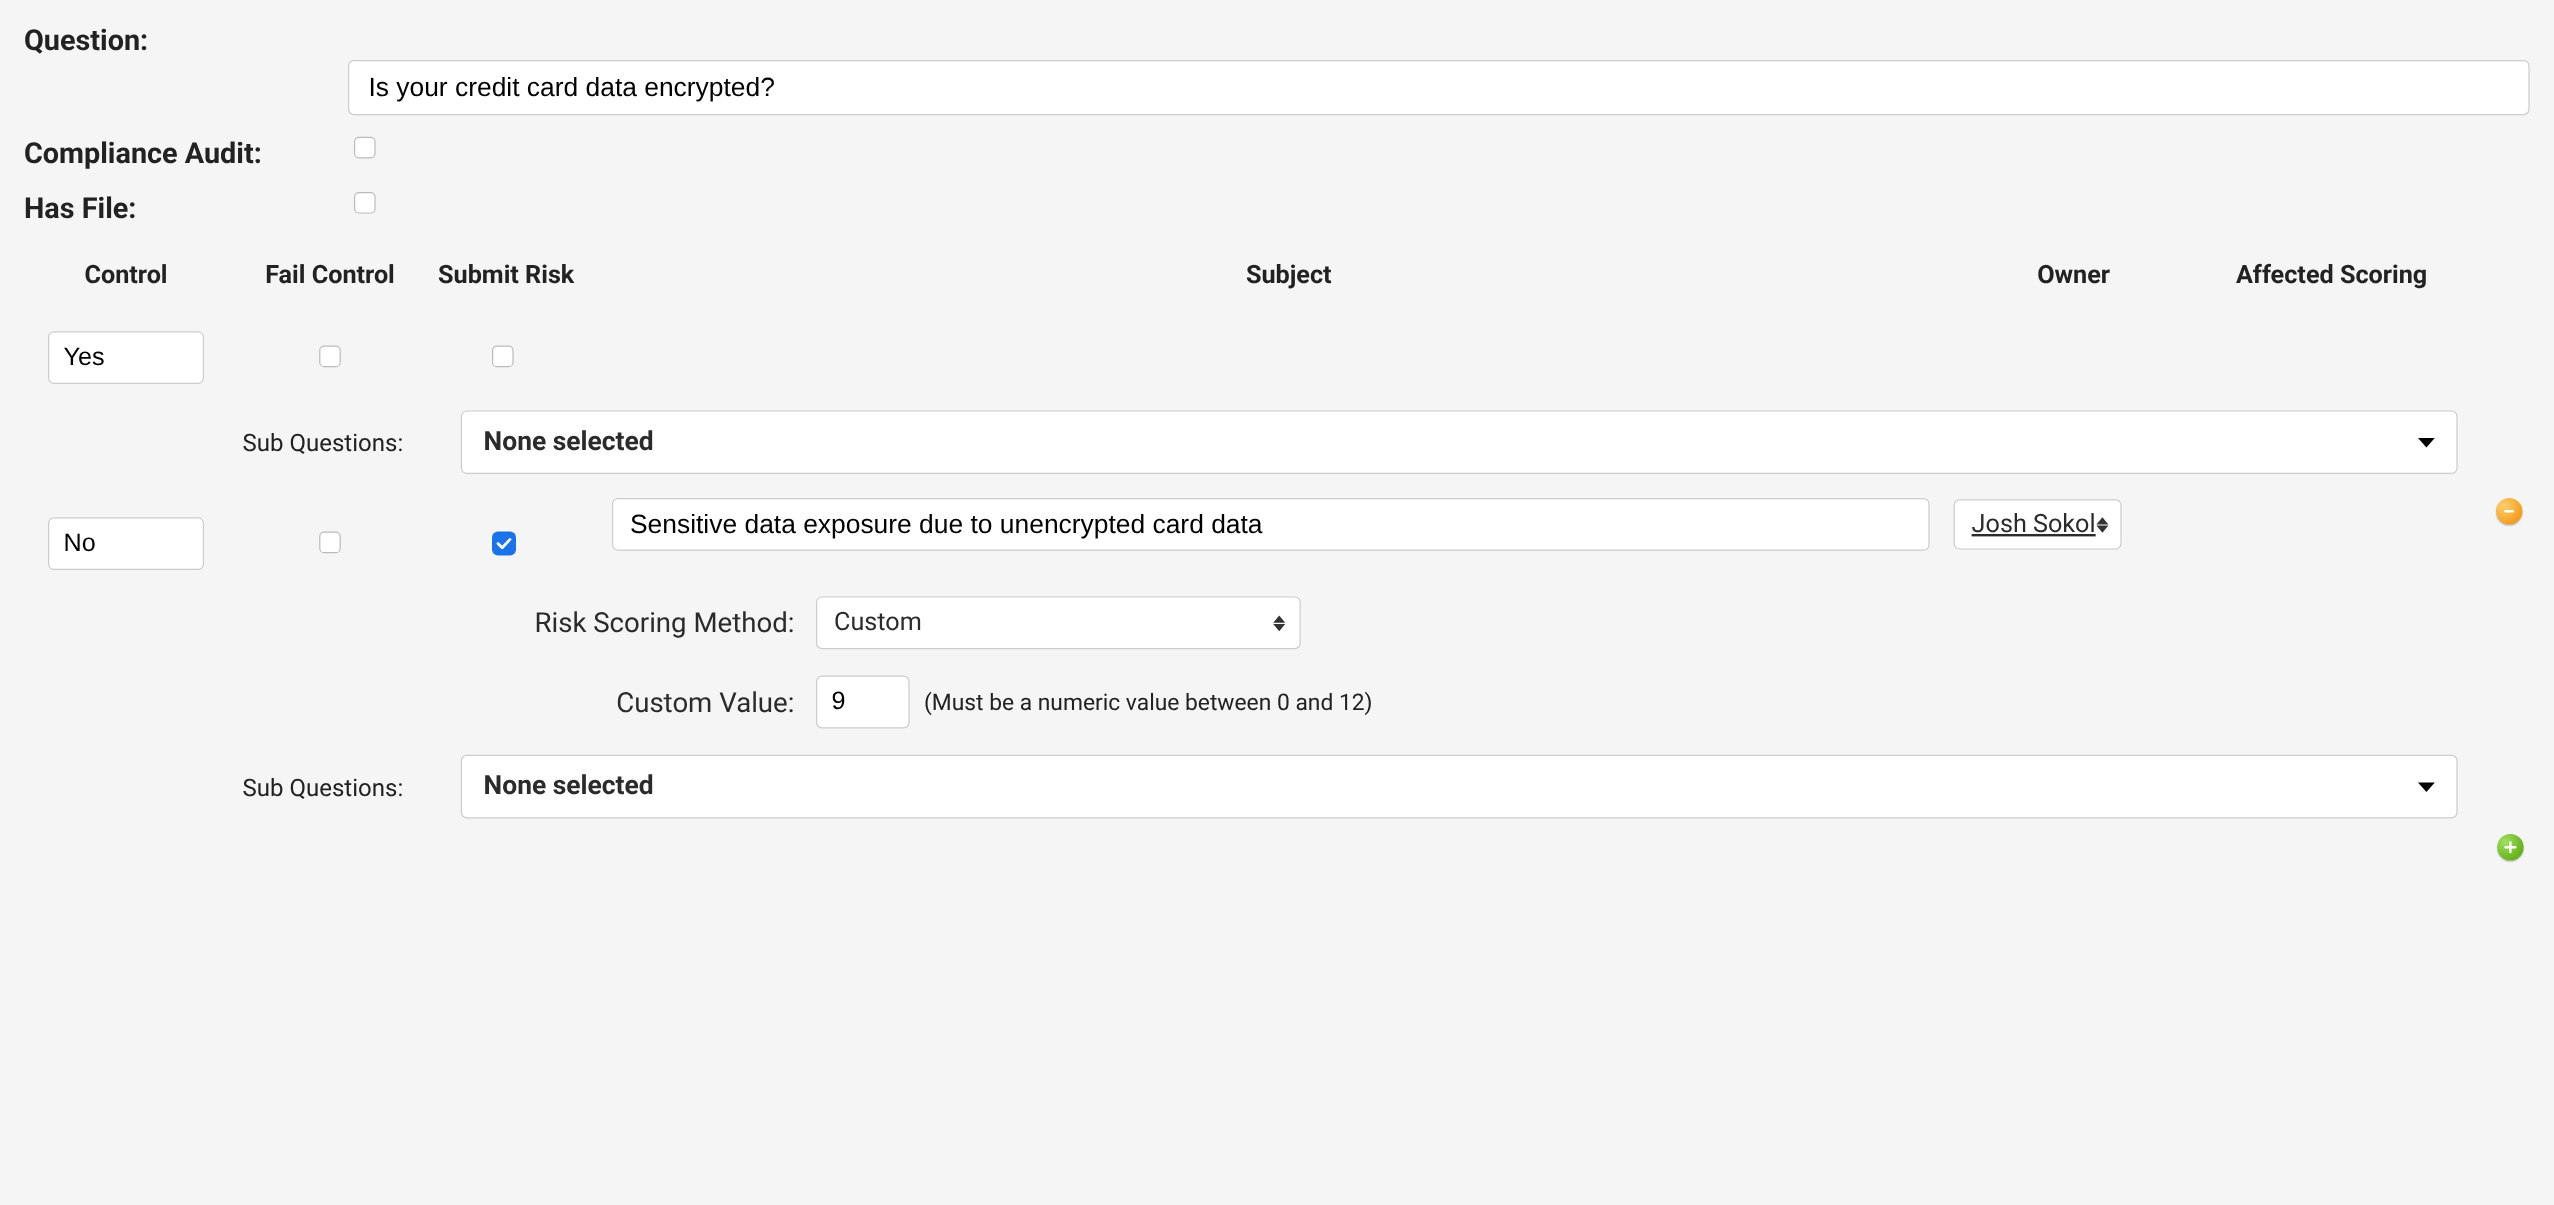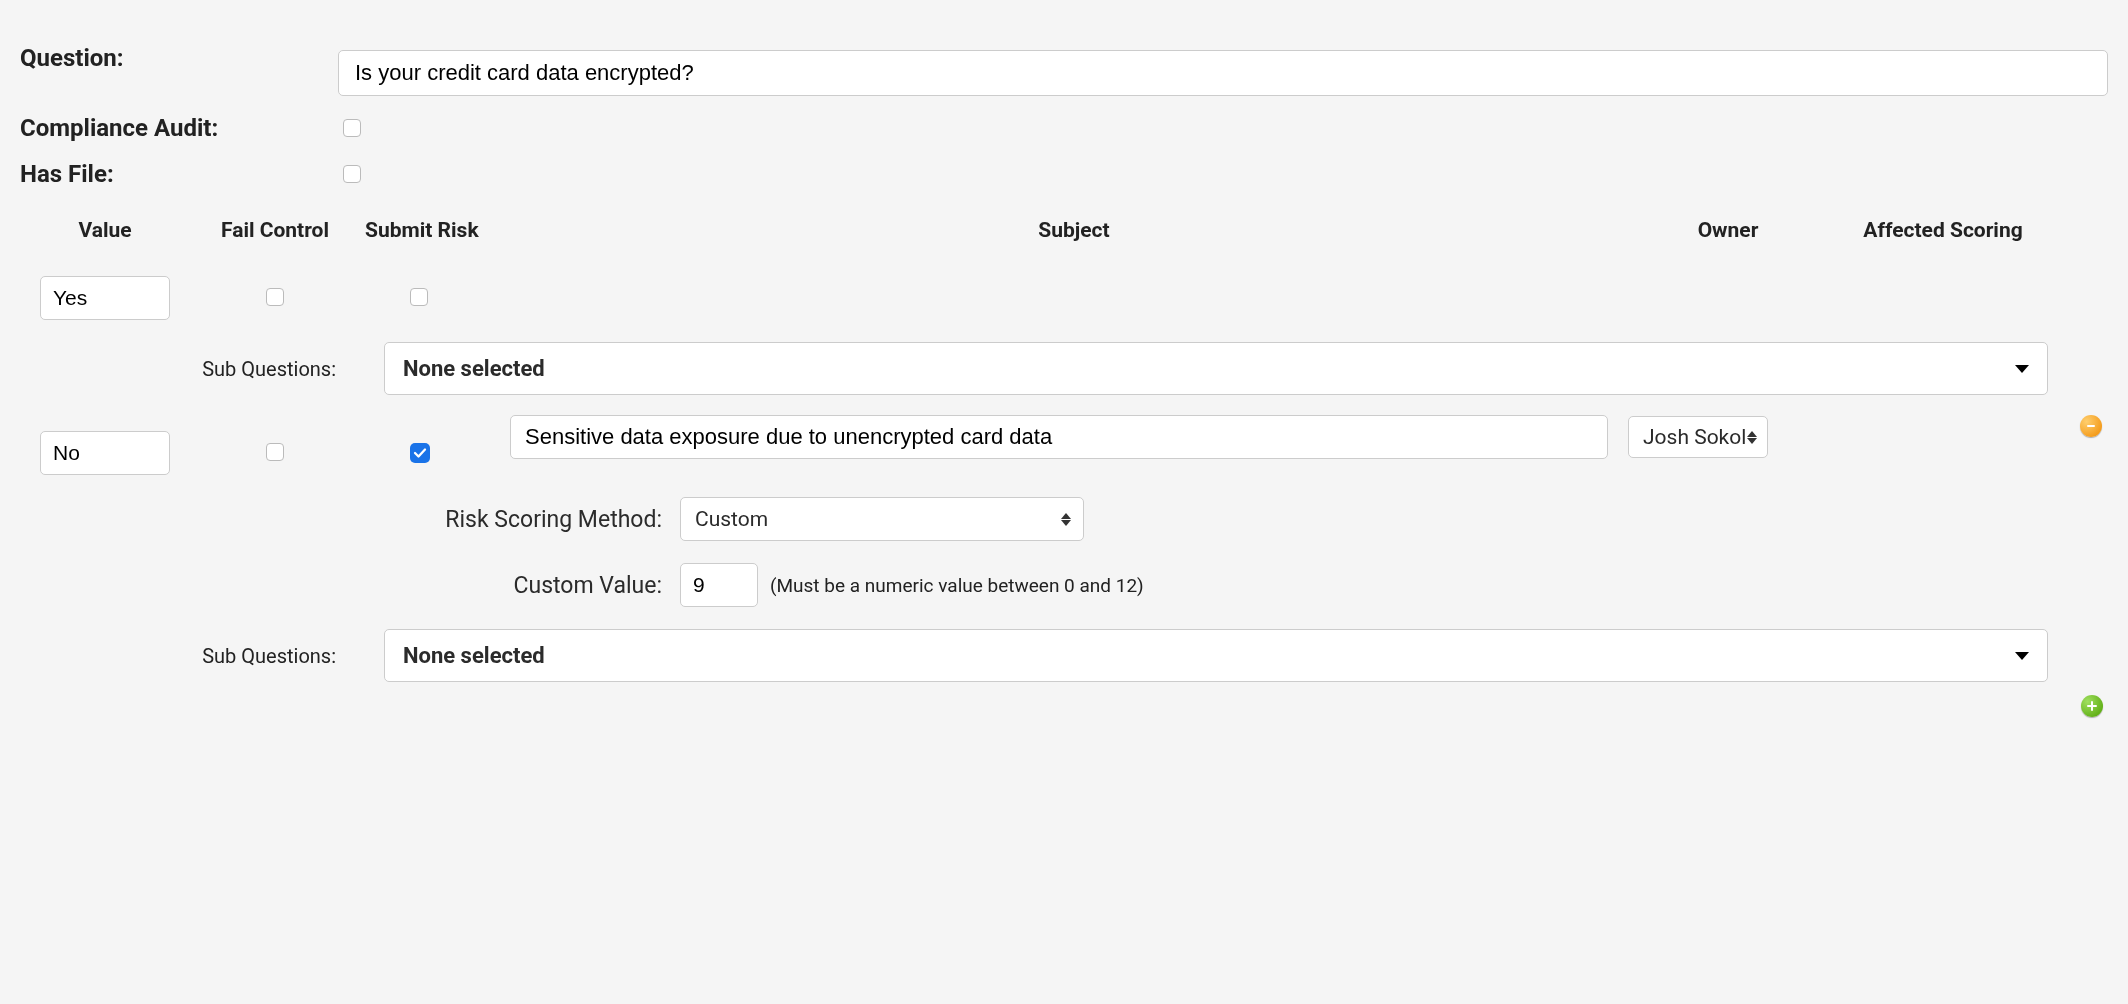--- a/index.html
+++ b/index.html
@@ -5,23 +5,22 @@
   * { box-sizing: border-box; }
   body {
     margin: 0;
     padding: 20px 20px 40px 20px;
     background: #f5f5f5;
     font-family: -apple-system, BlinkMacSystemFont, "Segoe UI", Roboto, "Helvetica Neue", Arial, sans-serif;
     color: #2b2b2b;
   }
   .top-row {
     display: flex;
-    align-items: center;
+    align-items: flex-start;
     margin-bottom: 18px;
-    gap: 48px;
   }
   .top-label {
     width: 270px;
     font-size: 24px;
     font-weight: 700;
     color: #222;
     flex-shrink: 0;
   }
   .question-input {
     flex: 1;
@@ -137,20 +136,21 @@
     width: 140px;
     border: 1px solid #ccc;
     border-radius: 5px;
     background: #fff;
     font-size: 21px;
     padding: 8px 10px 8px 14px;
     display: flex;
     align-items: center;
     justify-content: space-between;
     cursor: pointer;
+    text-decoration: underline;
   }
   .assets-slot { width: 280px; }
   .checkbox-checked {
     width: 20px;
     height: 20px;
     border-radius: 5px;
     background: #1a73e8;
     display: inline-block;
     position: relative;
     cursor: pointer;
@@ -263,21 +263,21 @@
   <span class="checkbox-plain checkbox-pad"></span>
 </div>
 
 <div class="top-row">
   <div class="top-label">Has File:</div>
   <span class="checkbox-plain checkbox-pad"></span>
 </div>
 
 <div class="table-wrap">
   <div class="header-row">
-    <div class="col-answer">Value</div>
+    <div class="col-answer">Control</div>
     <div class="col-fail">Fail Control</div>
     <div class="col-submit">Submit Risk</div>
     <div class="col-subject">Subject</div>
     <div class="col-owner">Owner</div>
     <div class="col-assets">Affected Scoring</div>
     <div class="col-del"></div>
   </div>
 
   <div class="data-row">
     <div class="cell col-answer">

